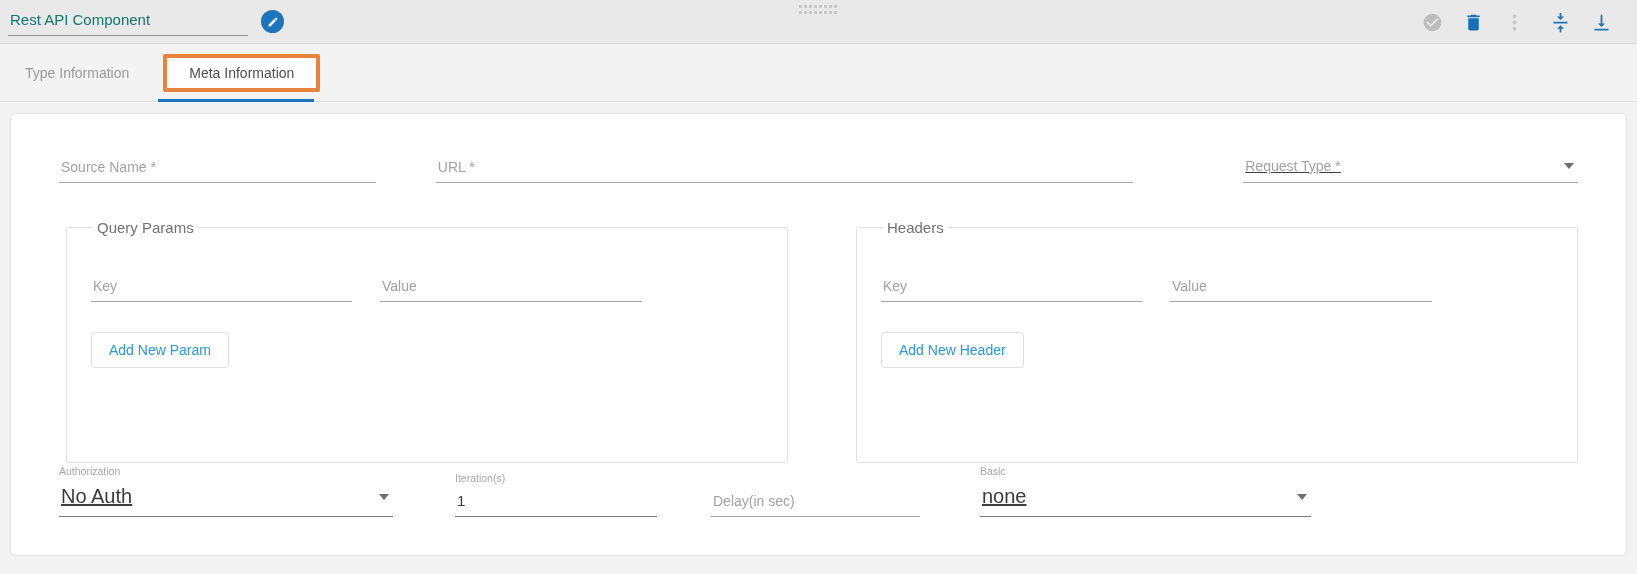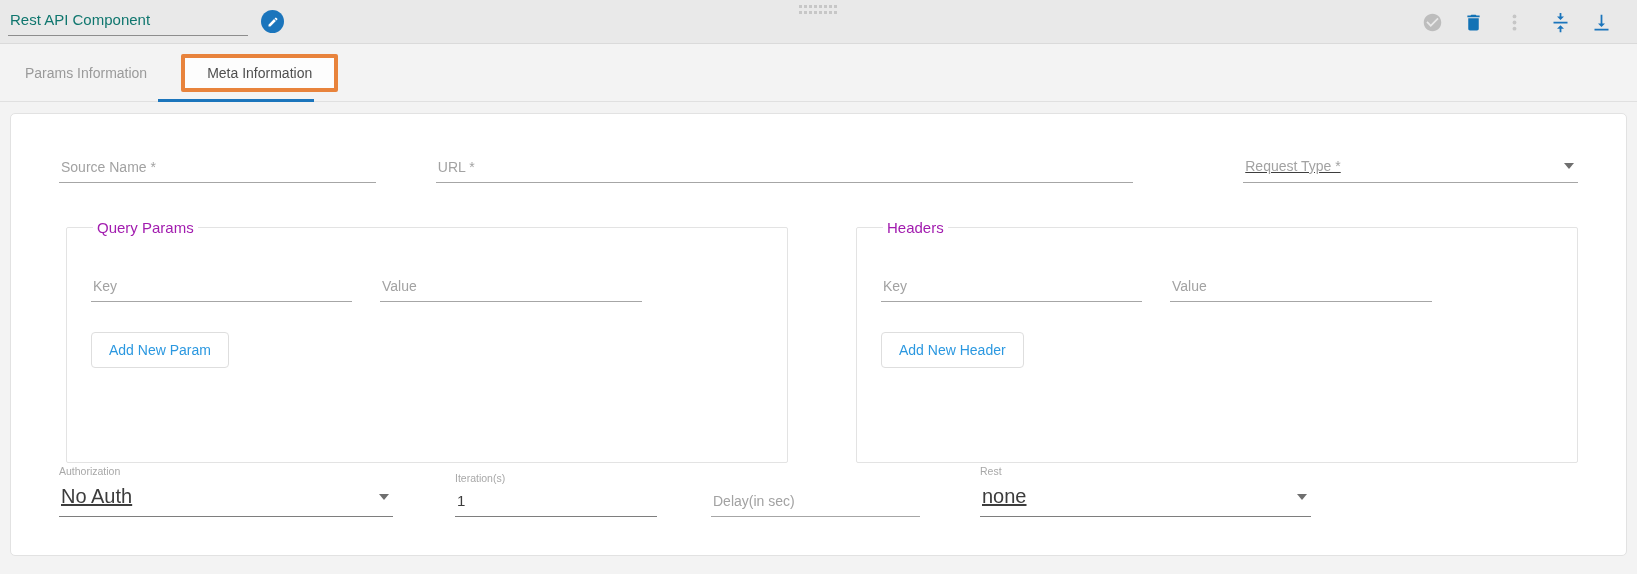--- a/index.html
+++ b/index.html
@@ -42,21 +42,21 @@
   .w-reqtype { width:335px; margin-left:110px; }
 
   .select-field { border-bottom:1px solid #a6a6a6; display:flex; align-items:center; justify-content:space-between; padding:2px 4px 8px 2px; cursor:pointer; font-size:14px;text-decoration:underline; }
   .select-field .sel-placeholder { color:#a2a2a2; }
   .select-field .sel-value { color:#3c3c3c; font-size:20px; }
   .caret { width:0; height:0; border-left:5px solid transparent; border-right:5px solid transparent; border-top:6px solid #6f6f6f; flex:none; }
 
   .row2 { display:flex; justify-content:space-between; margin-top:36px; }
   fieldset.group { border:1px solid #e3e3e3; border-radius:2px; width:722px; height:244px; padding:20px 20px 0 24px; }
   fieldset.group:first-child { margin-left:7px; }
-  fieldset.group legend { font-size:15px; color:#a21caf; padding:0 4px; margin-left:2px; }
+  fieldset.group legend { font-size:15px; color:#737373; padding:0 4px; margin-left:2px; }
   .kv-row { display:flex; margin-top:20px; }
   .kv-key { width:261px; }
   .kv-value { width:262px; margin-left:28px; }
   .add-btn { margin-top:30px; background:#ffffff; border:1px solid #dedede; border-radius:4px; color:#2b98e0; font-family:inherit; font-size:14px; padding:9px 17px; cursor:pointer; }
 
   .row3 { display:flex; margin-top:2px; align-items:flex-end; }
   .fld-label { font-size:10.5px; color:#a8a8a8; margin-bottom:6px; display:block; }
   .w-auth { width:334px; }
   .w-iter { width:202px; margin-left:62px; }
   .w-delay { width:209px; margin-left:54px; }
@@ -139,21 +139,21 @@
         <span style="line-height:0;">
           <svg viewBox="0 0 24 24" style="fill:#1b75bc;" width="22" height="22">
               <path d="M16 13h-3V3h-2v10H8l4 4 4-4zM4 19v2h16v-2H4z"></path>
             </svg>
         </span>
       </button>
     </div>
   </header>
 
   <nav class="tabbar">
-    <div class="tab tab-basic">Params Information</div>
+    <div class="tab tab-basic">Type Information</div>
     <div class="tab-highlight">
       <div class="tab">Meta Information</div>
     </div>
     <div class="tab-indicator"></div>
   </nav>
 
   <main class="card">
 
     <div class="row1">
       <div class="w-source">
@@ -205,21 +205,21 @@
         </div>
       </div>
       <div class="w-iter">
         <span class="fld-label">Iteration(s)</span>
         <input class="u-input filled-input" type="text" style="border-bottom: 1px solid rgb(126, 126, 126); font-size: 15px;" value="1">
       </div>
       <div class="w-delay">
         <input class="u-input" type="text" placeholder="Delay(in sec)" style="">
       </div>
       <div class="w-body">
-        <span class="fld-label">Rest</span>
+        <span class="fld-label">Basic</span>
         <div class="select-field filled">
           <span class="sel-value">none</span>
           <span class="caret"></span>
         </div>
       </div>
     </div>
 
   </main>
 </div>
 

